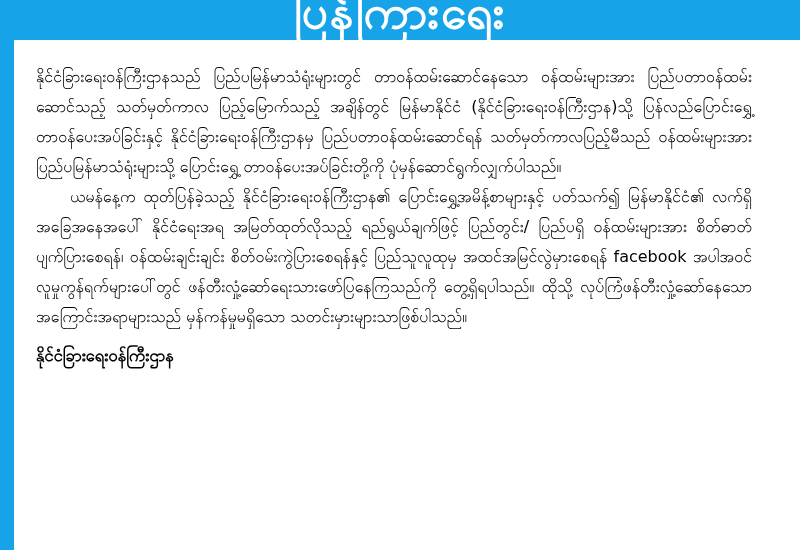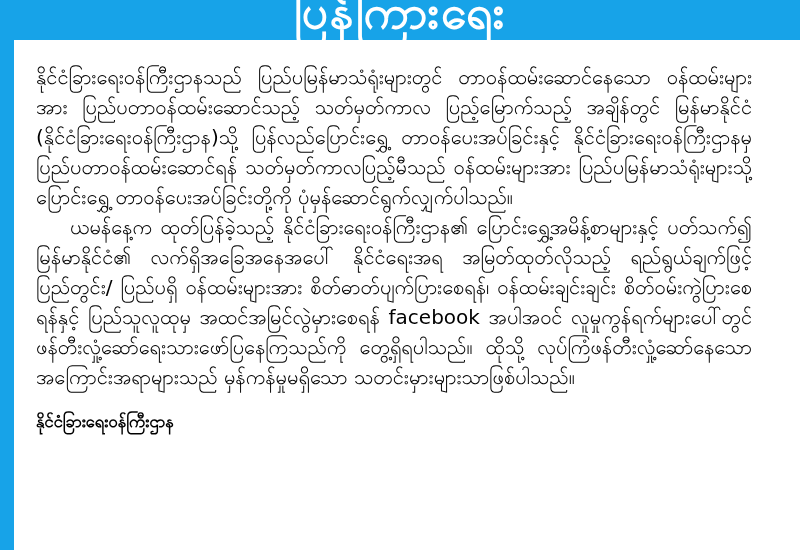--- a/index.html
+++ b/index.html
@@ -61,35 +61,35 @@
     left: 14px;
     top: 40px;
     width: 772px;
     height: 510px;
     padding: 22px 22px 0 22px;
     box-sizing: border-box;
     background: #ffffff;
   }
   p.para {
     margin: 0 12px 0 0;
-    font-size: 20px;
+    font-size: 16px;
     line-height: 30px;
     color: #000000;
     text-align: justify;
     text-indent: 34px;
     font-family: "DejaVu Sans", sans-serif;
   }
   p.para.first {
     text-indent: 0;
   }
   p.para + p.para {
     margin-top: 0;
   }
   .footer-line {
-    margin-top: 16px;
+    margin-top: 10px;
     font-size: 16.5px;
     line-height: 28px;
     color: #000000;
     font-weight: bold;
     font-family: "DejaVu Sans", sans-serif;
   }
 </style>
 </head>
 <body>
 

